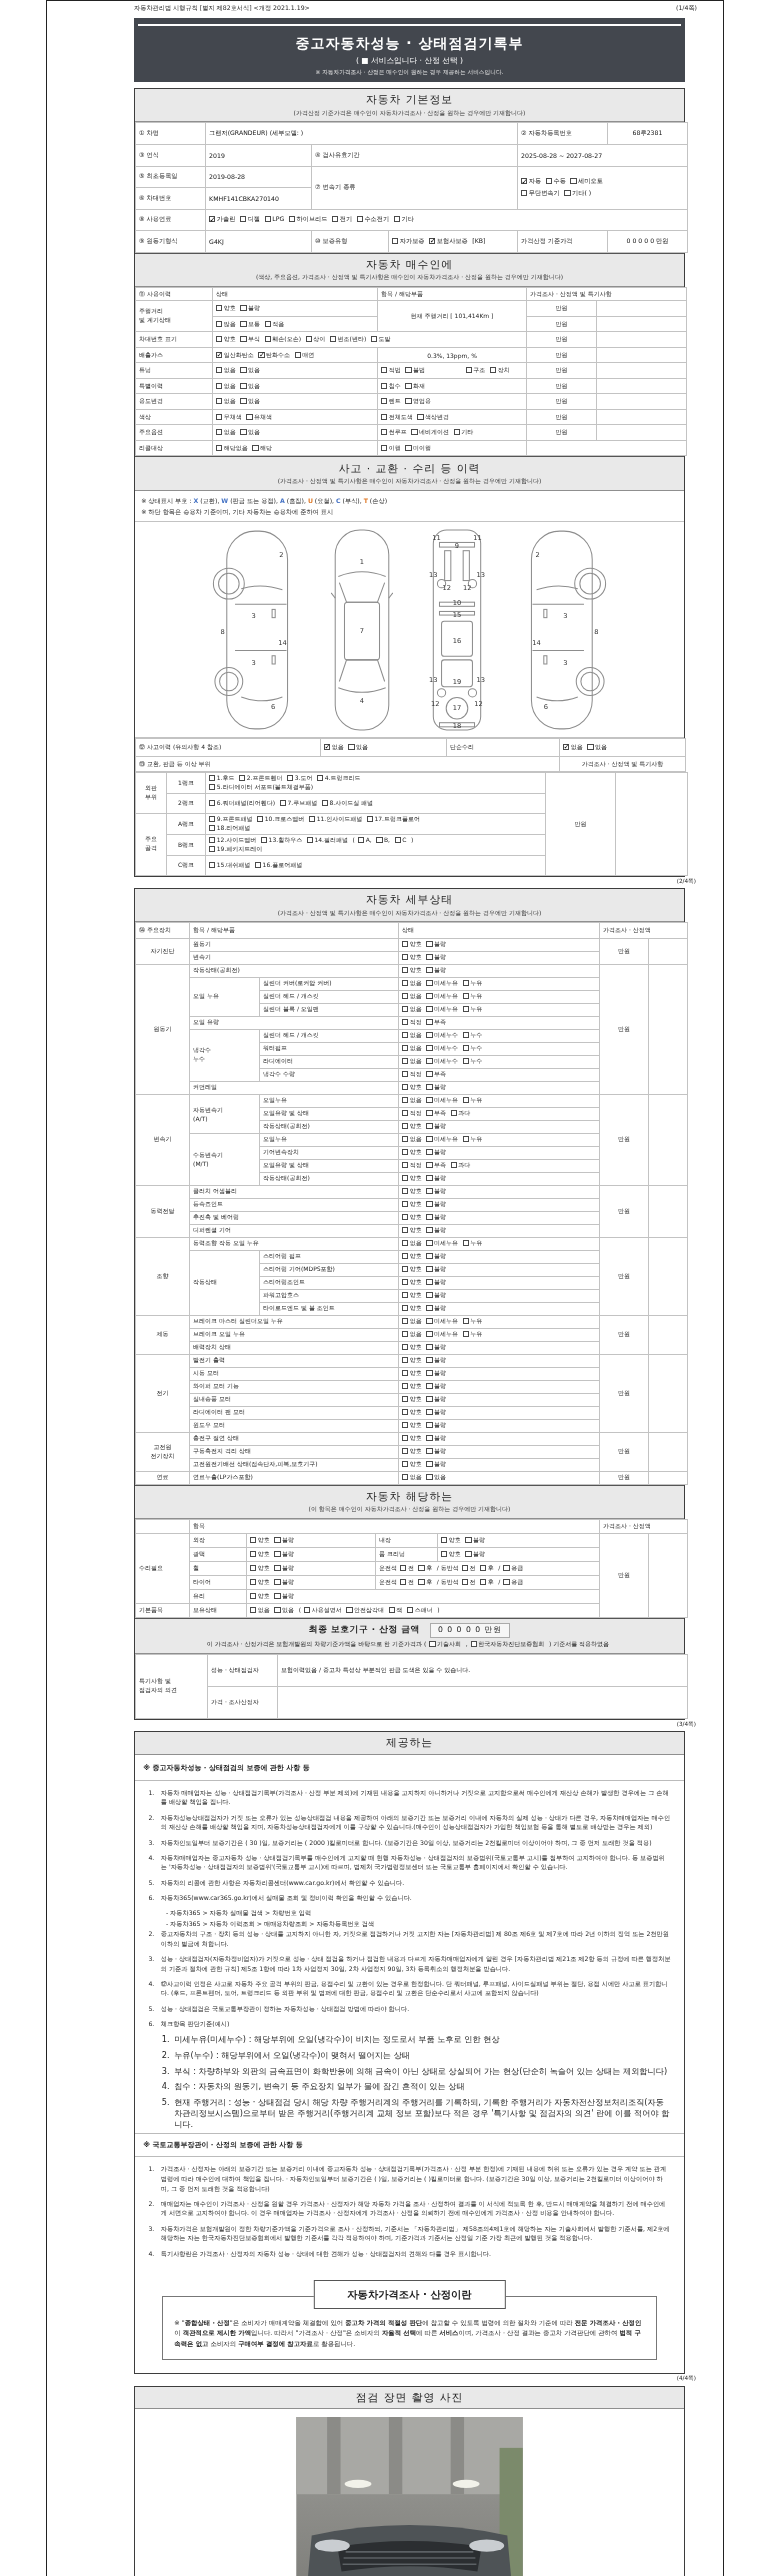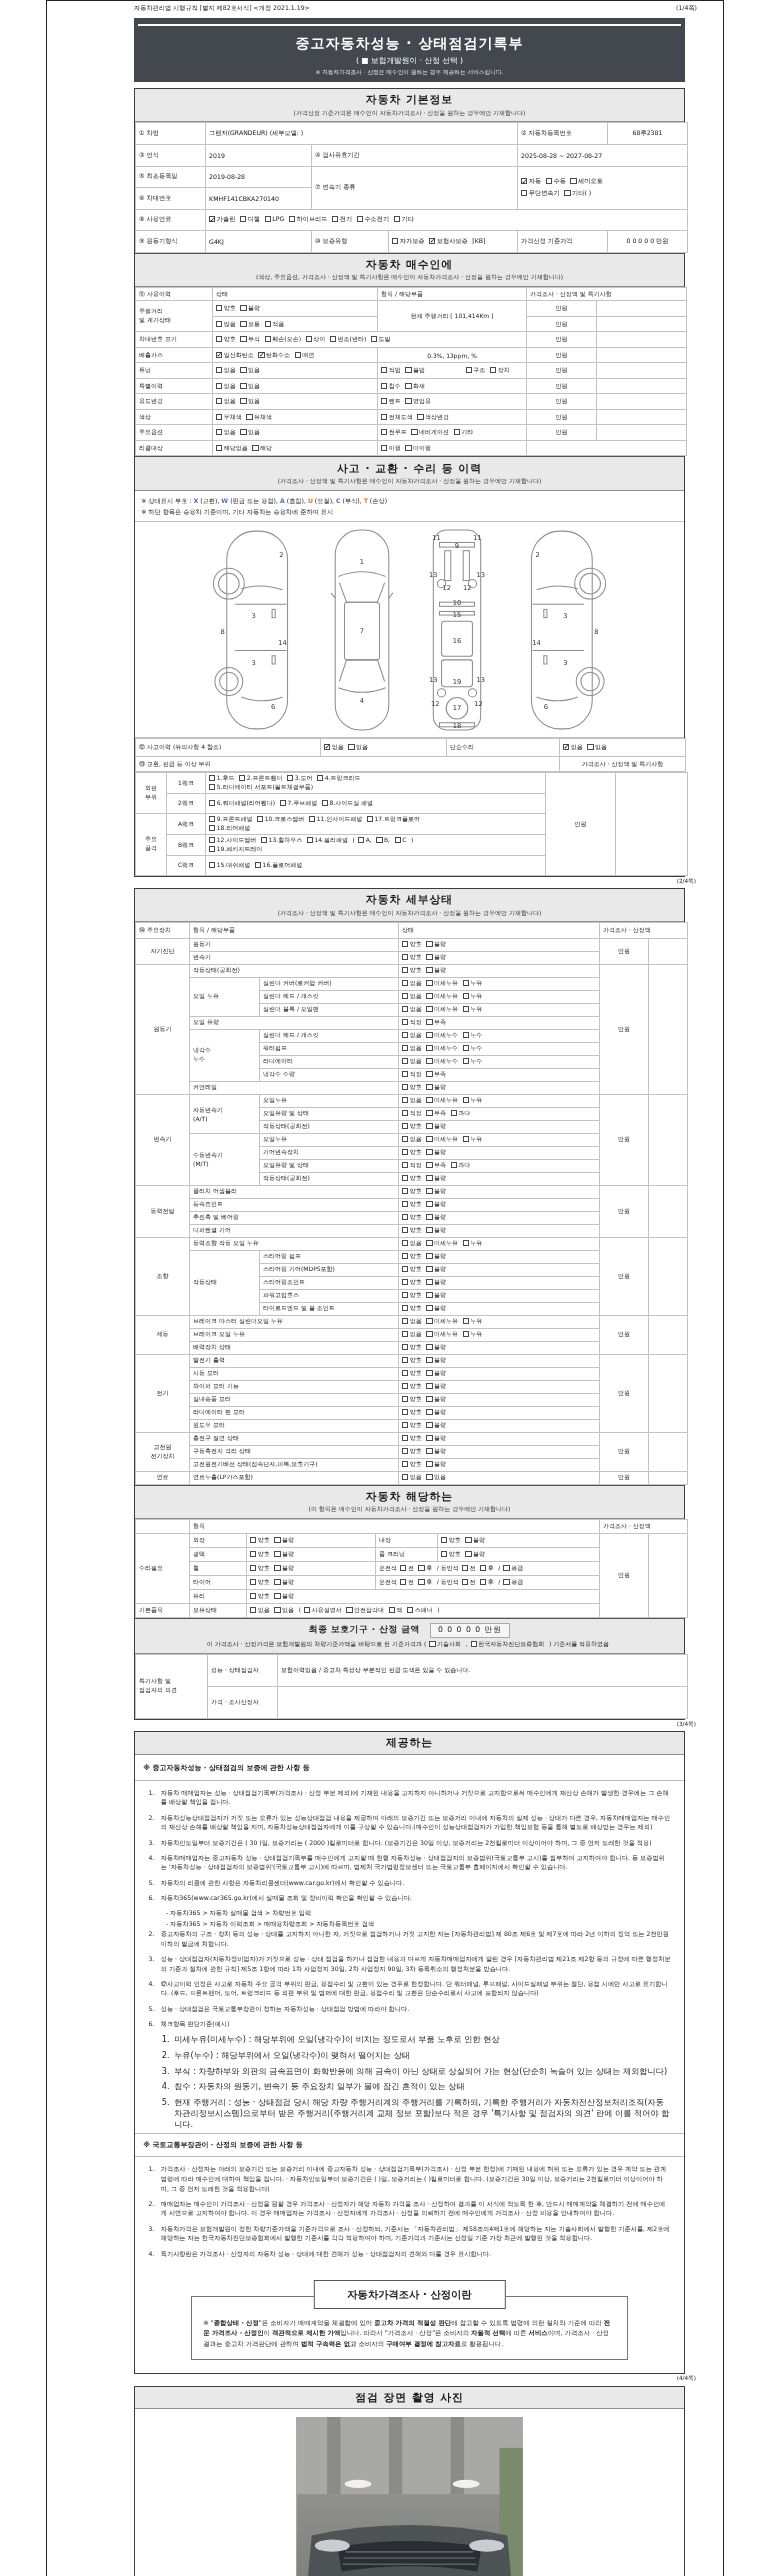--- a/index.html
+++ b/index.html
@@ -15,21 +15,21 @@
   .banner-rule{height:2.6px;background:#fff;margin:1.5px 4.1px 8.2px}
   .banner-title{font-size:14px;font-weight:bold;letter-spacing:1px}
   .banner-sub{font-size:7.7px;margin-top:3.6px}
   .banner-note{font-size:5.7px;margin-top:2.6px;color:#eaeaea}
   .banner-docno{text-align:left;font-size:7.7px;font-weight:bold;padding:5.2px 0 0 7.2px}
   .pgmark{width:562px;margin-left:87px;text-align:right;font-size:5.7px;padding:1.5px 0 2.1px;color:#222}
   
   .formbox{width:551px;margin-left:87px;border:1.5px solid #3d3d3d;background:#fff;box-sizing:border-box}
   .sechead{background:#e9e9e9;text-align:center;padding:4.1px 0 3.6px;border-bottom:0.5px solid #8f8f8f}
   .sechead.inner{border-top:1px solid #555}
-  .sechead .st{font-size:10.8px;font-weight:700;letter-spacing:1px;color:#1d1d1d}
+  .sechead .st{font-size:10.8px;font-weight:400;letter-spacing:1px;color:#1d1d1d}
   .sechead .ss{font-size:6px;margin-top:1.5px;color:#333}
   
   table.t{width:100%;border-collapse:collapse;table-layout:fixed}
   table.t td{border:0.5px solid #c3c3c3;padding:1px 3.1px;font-size:6px;vertical-align:middle;
              word-break:keep-all;overflow:hidden;background:#fff}
   table.t tr{height:13.4px}
   table.basic tr{height:21.6px}
   table.basic td{font-size:6.2px}
   .lb{color:#222}
   .lb2{color:#222}
@@ -64,41 +64,41 @@
   .fb-note{font-size:6px;margin-top:2.6px}
   
   .nbody{padding:2.1px 0 5.2px}
   .nsubhead{border-bottom:0.5px solid #bbb;padding:6.2px 8.2px;font-size:7px;font-weight:600}
   .nlist{padding:7.2px 13.4px 3.1px}
   .nitem{display:flex;margin-bottom:5.7px;font-size:6.2px;line-height:1.55}
   .nnum{width:12.4px;flex:none}
   .ntext{flex:1}
   .nsub{margin:1.5px 0 0 3.1px;font-size:6.2px;line-height:1.55}
   .nitem2{display:flex;margin:4.6px 0 0 4.1px}
-  .explain-wrap{margin:13.4px auto 8.2px;width:437px;position:relative;padding-top:15.5px}
+  .explain-wrap{margin:13.4px auto 8.2px;width:495px;position:relative;padding-top:15.5px}
   .explain-outer{border:0.5px solid #777;padding:20.6px 11.3px 9.3px;font-size:6.4px;line-height:1.65}
   .explain-title{position:absolute;top:0;left:50%;transform:translateX(-50%);background:#fff;
                  border:0.5px solid #555;padding:6.2px 33px;font-size:10.3px;font-weight:600;white-space:nowrap}
   
   .photowrap{padding:8.2px 0 6.2px;display:flex;flex-direction:column;align-items:center;gap:4.1px}
 </style>
 </head>
 <body>
 
 <div class="sheet">
 
   <div class="topline">
     <span>자동차관리법 시행규칙 [별지 제82호서식] &lt;개정 2021.1.19&gt;</span>
     <span>(1/4쪽)</span>
   </div>
 
   <div class="banner">
     <div class="banner-rule"></div>
     <div class="banner-title">중고자동차성능 · 상태점검기록부</div>
-    <div class="banner-sub">( ■ 보험개발원이 · 산정 선택 )</div>
+    <div class="banner-sub">( ■ 서비스입니다 · 산정 선택 )</div>
     <div class="banner-note">※ 자동차가격조사 · 산정은 매수인이 원하는 경우 제공하는 서비스입니다.</div>
   </div>
 
   <div class="formbox">
 
     <div class="sechead">
       <div class="st">자동차 기본정보</div>
       <div class="ss">(가격산정 기준가격은 매수인이 자동차가격조사 · 산정을 원하는 경우에만 기재합니다)</div>
     </div>
 

